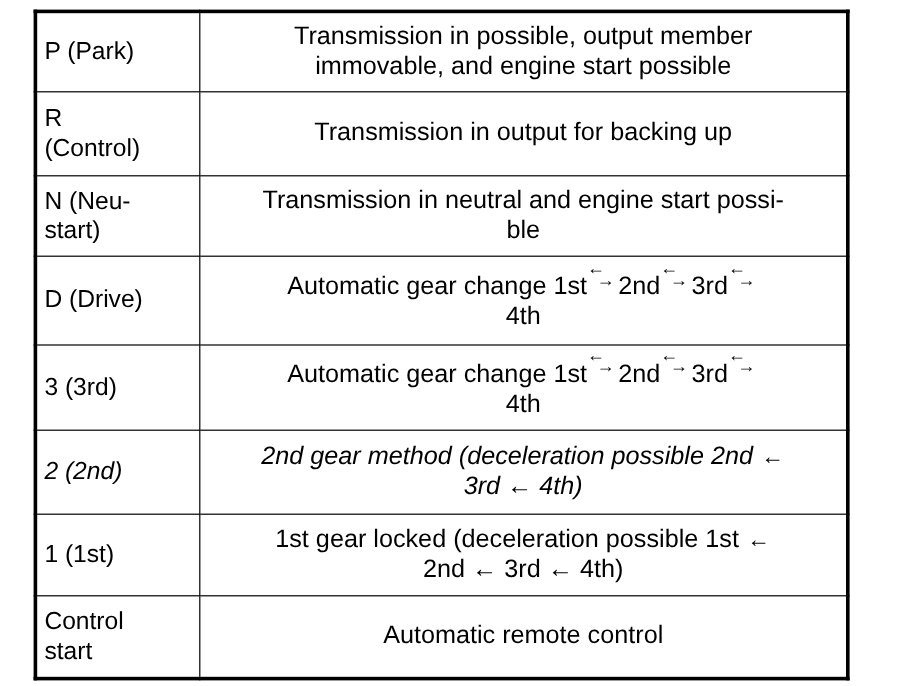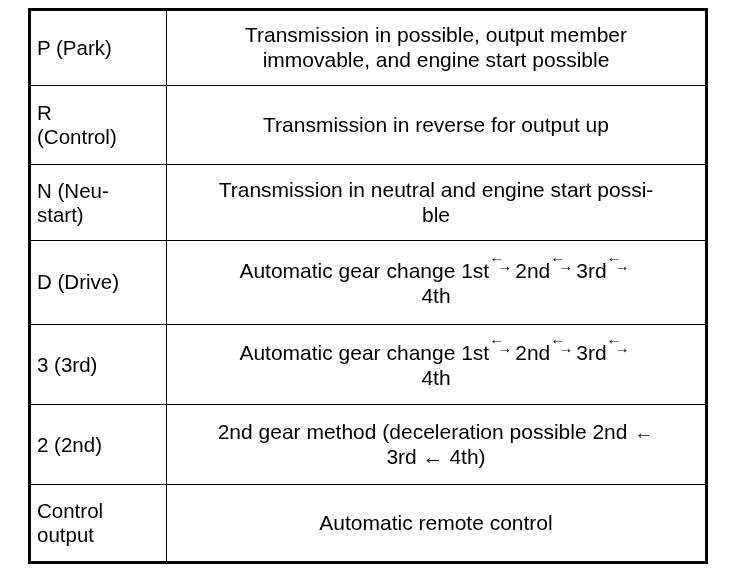--- a/index.html
+++ b/index.html
@@ -100,21 +100,21 @@
     font-size: 19px;
     padding: 0 1px;
   }
 
   
   tr.r-park   { height: 67px; }
   tr.r-rev    { height: 70px; }
   tr.r-neu    { height: 67px; }
   tr.r-drive  { height: 74px; }
   tr.r-third  { height: 71px; }
-  tr.r-second { height: 70px; }
+  tr.r-second { height: 70px; font-style: italic; }
   tr.r-first  { height: 68px; }
   tr.r-ctrl   { height: 69px; }
 </style>
 </head>
 <body>
 
 <div id="page">
 
   <table id="gear-table">
     <tbody>
@@ -128,21 +128,21 @@
           <span class="desc-text">immovable, and engine start possible</span>
         </td>
       </tr>
 
       <tr class="r-rev">
         <td class="pos-cell">
           <span class="desc-text">R</span>
           <span class="desc-text">(Control)</span>
         </td>
         <td class="desc-cell">
-          <span class="desc-text">Transmission in reverse for output up</span>
+          <span class="desc-text">Transmission in output for backing up</span>
         </td>
       </tr>
 
       <tr class="r-neu">
         <td class="pos-cell">
           <span class="desc-text">N (Neu-</span>
           <span class="desc-text">start)</span>
         </td>
         <td class="desc-cell">
           <span class="desc-text">Transmission in neutral and engine start possi-</span>
@@ -173,25 +173,34 @@
       <tr class="r-second">
         <td class="pos-cell">
           <span>2 (2nd)</span>
         </td>
         <td class="desc-cell">
           <span class="desc-text"><span>2nd gear method (deceleration possible 2nd</span>&nbsp;<span class="left-arrow">←</span></span>
           <span class="desc-text">3rd ← 4th)</span>
         </td>
       </tr>
 
+      <tr class="r-first">
+        <td class="pos-cell">
+          <span>1 (1st)</span>
+        </td>
+        <td class="desc-cell">
+          <span class="desc-text"><span>1st gear locked (deceleration possible 1st</span>&nbsp;<span class="left-arrow">←</span></span>
+          <span class="desc-text">2nd ← 3rd ← 4th)</span>
+        </td>
+      </tr>
 
       <tr class="r-ctrl">
         <td class="pos-cell">
           <span class="desc-text">Control</span>
-          <span class="desc-text">output</span>
+          <span class="desc-text">start</span>
         </td>
         <td class="desc-cell">
           <span class="desc-text">Automatic remote control</span>
         </td>
       </tr>
 
     </tbody>
   </table>
 
 </div>

